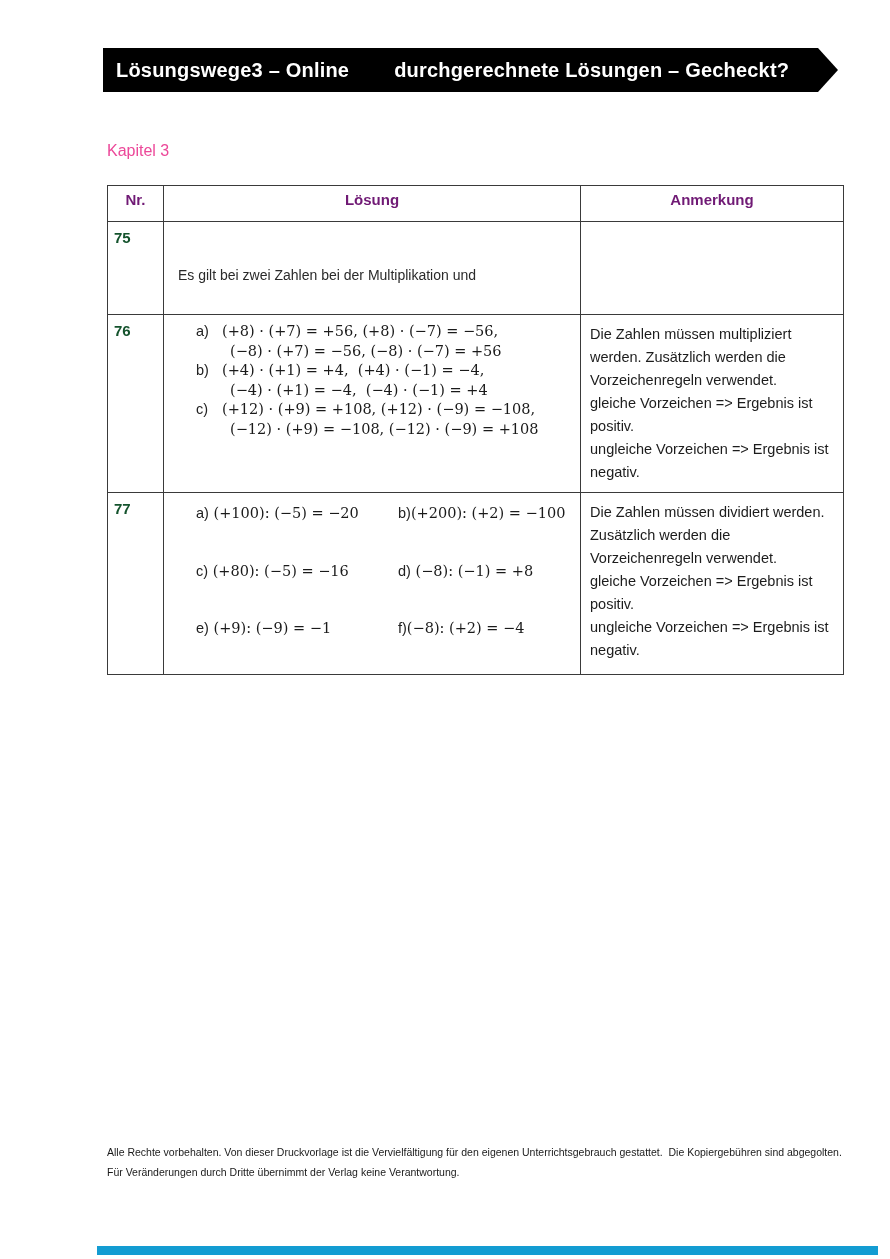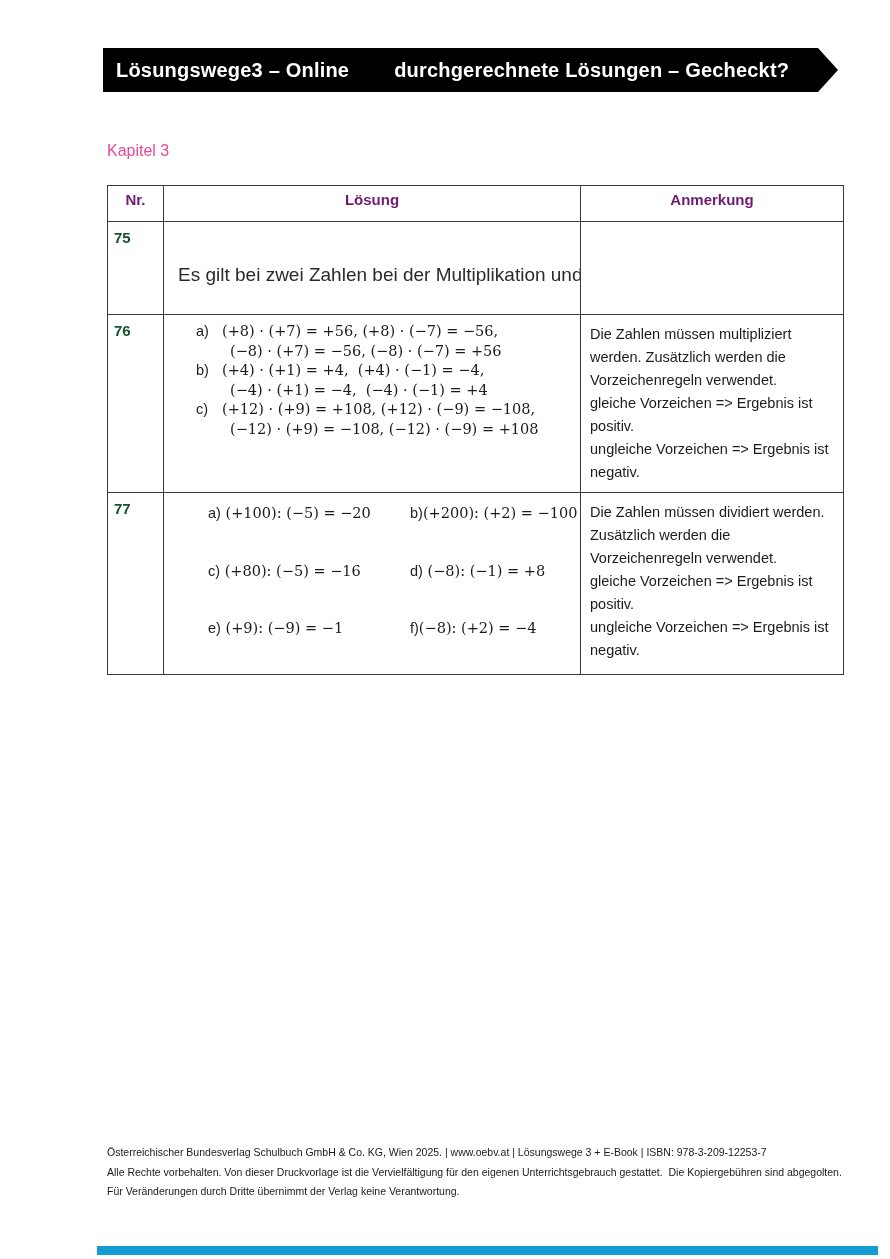--- a/index.html
+++ b/index.html
@@ -23,32 +23,32 @@
   .cell{border-right:1px solid #3a3a3a;box-sizing:border-box;overflow:hidden;}
   .cell:last-child{border-right:none;}
   .hrow{height:35px;}
   .hcell{font-weight:bold;font-size:15px;text-align:center;padding-top:5px;color:#701a75;}
   .r75{height:92px;}
   .r76{height:177px;}
   .r77{height:181px;}
   .nr{font-weight:bold;font-size:15px;padding:7px 0 0 6px;color:#14532d;}
 
   
-  .sol75{padding:6px 4px 0 14px;font-size:19px;line-height:18.8px;color:#2a2a2a;white-space:pre;}
+  .sol75{padding:6px 4px 0 14px;font-size:14px;line-height:18.8px;color:#2a2a2a;white-space:pre;}
 
   
   .sol76{padding:7px 0 0 32px;}
   .mitem{display:flex;}
   .marker{font-size:14.5px;flex:0 0 26px;width:26px;line-height:19.6px;color:#222;}
   .math{font-family:"DejaVu Serif",serif;font-size:14.5px;line-height:19.6px;white-space:pre;color:#1a1a1a;}
   .cont{margin-left:8px;}
 
   
   .sol77{padding:8px 0 0 32px;display:grid;grid-template-columns:202px auto;}
-  .ditem{line-height:23.4px;white-space:pre;margin-left:12px;}
+  .ditem{line-height:23.4px;white-space:pre;}
   .ditem .mk{font-size:14.5px;color:#222;}
   .ditem .math{line-height:23.4px;}
 
   
   .note{font-size:14.5px;line-height:23px;padding:8px 6px 0 9px;white-space:pre-line;color:#1c1c1c;}
 
   
   .footer{position:absolute;left:107px;top:1143px;font-size:10.5px;line-height:19.5px;color:#1a1a1a;}
   .footer div{white-space:pre;}
 
@@ -127,20 +127,19 @@
         <div class="ditem"><span class="mk">f)</span><span class="math">(−8): (+2) = −4</span></div>
       </div>
       <div class="cell note">Die Zahlen müssen dividiert werden. Zusätzlich werden die Vorzeichenregeln verwendet.
 gleiche Vorzeichen =&gt; Ergebnis ist positiv.
 ungleiche Vorzeichen =&gt; Ergebnis ist negativ.</div>
     </div>
 
   </div>
 
   <div class="footer">
-    <div>Österreichischer Bundesverlag Schulbuch GmbH &amp; Co. KG, Wien 2025. | www.oebv.at | Lösungswege 3 + E-Book | ISBN: 978-3-209-12253-7</div>
     <div>Alle Rechte vorbehalten. Von dieser Druckvorlage ist die Vervielfältigung für den eigenen Unterrichtsgebrauch gestattet.  Die Kopiergebühren sind abgegolten.</div>
     <div>Für Veränderungen durch Dritte übernimmt der Verlag keine Verantwortung.</div>
   </div>
 
   <div class="bottombar"></div>
 
 </div>
 
 </body></html>

